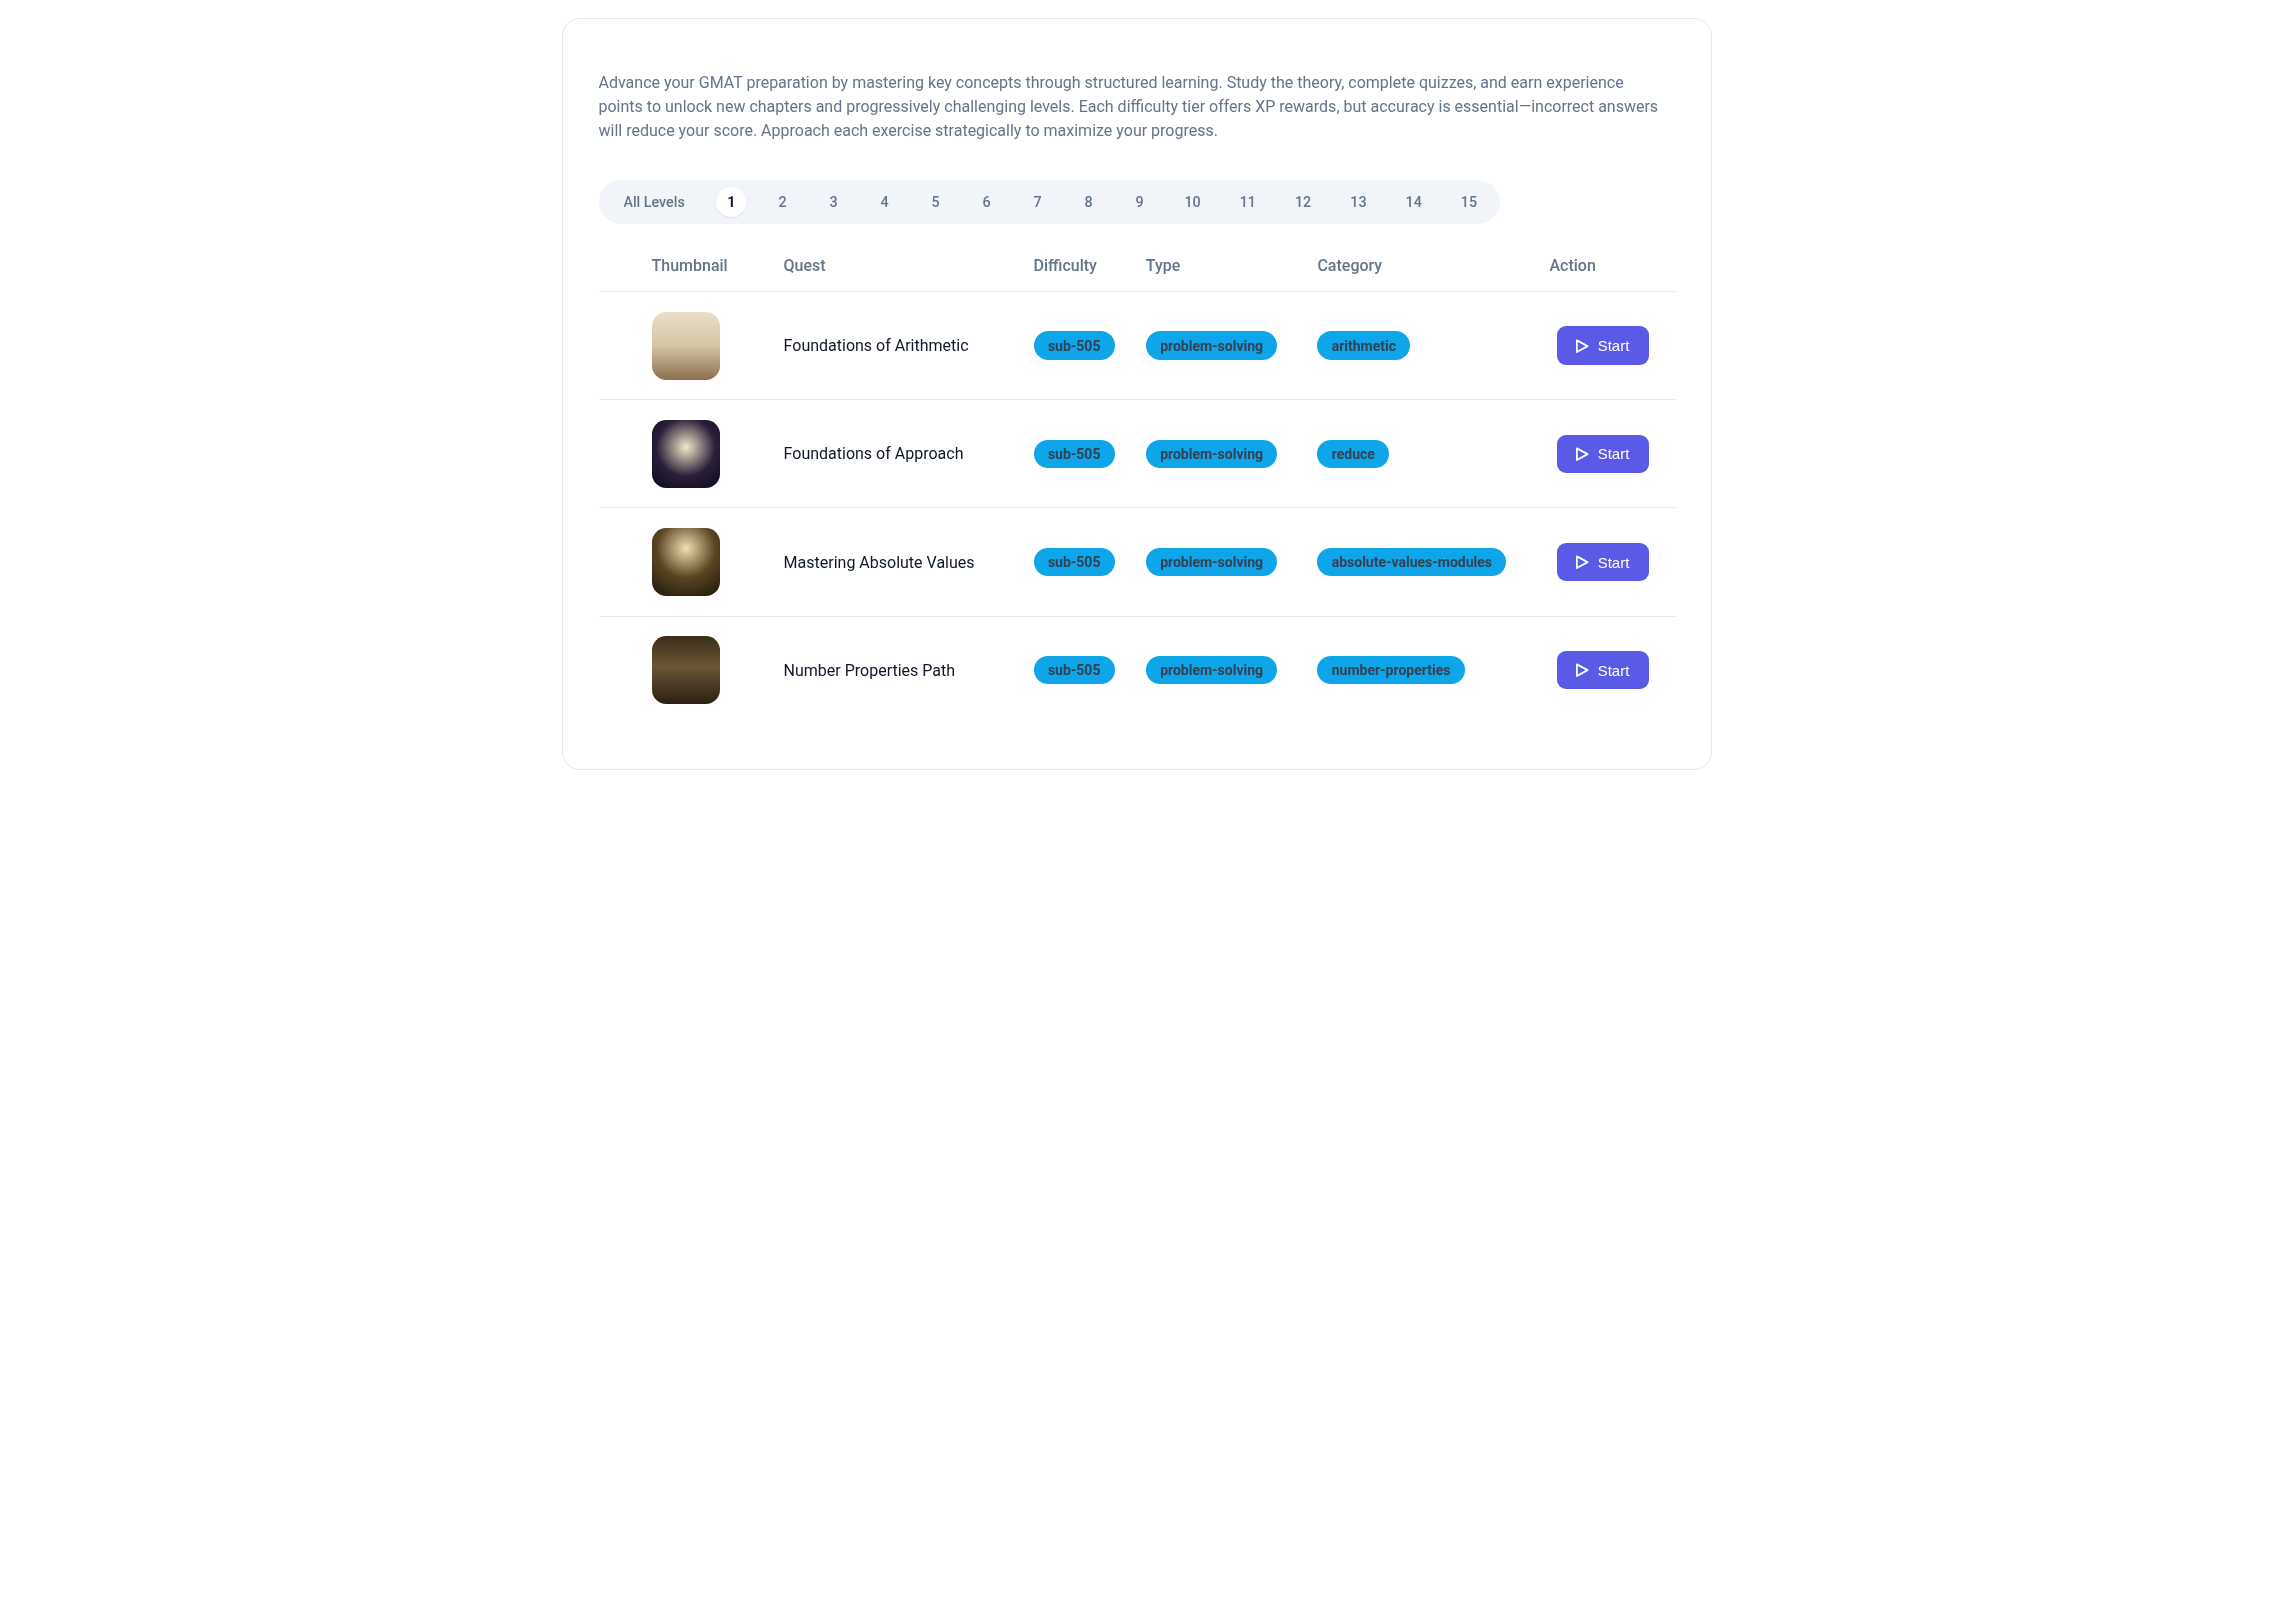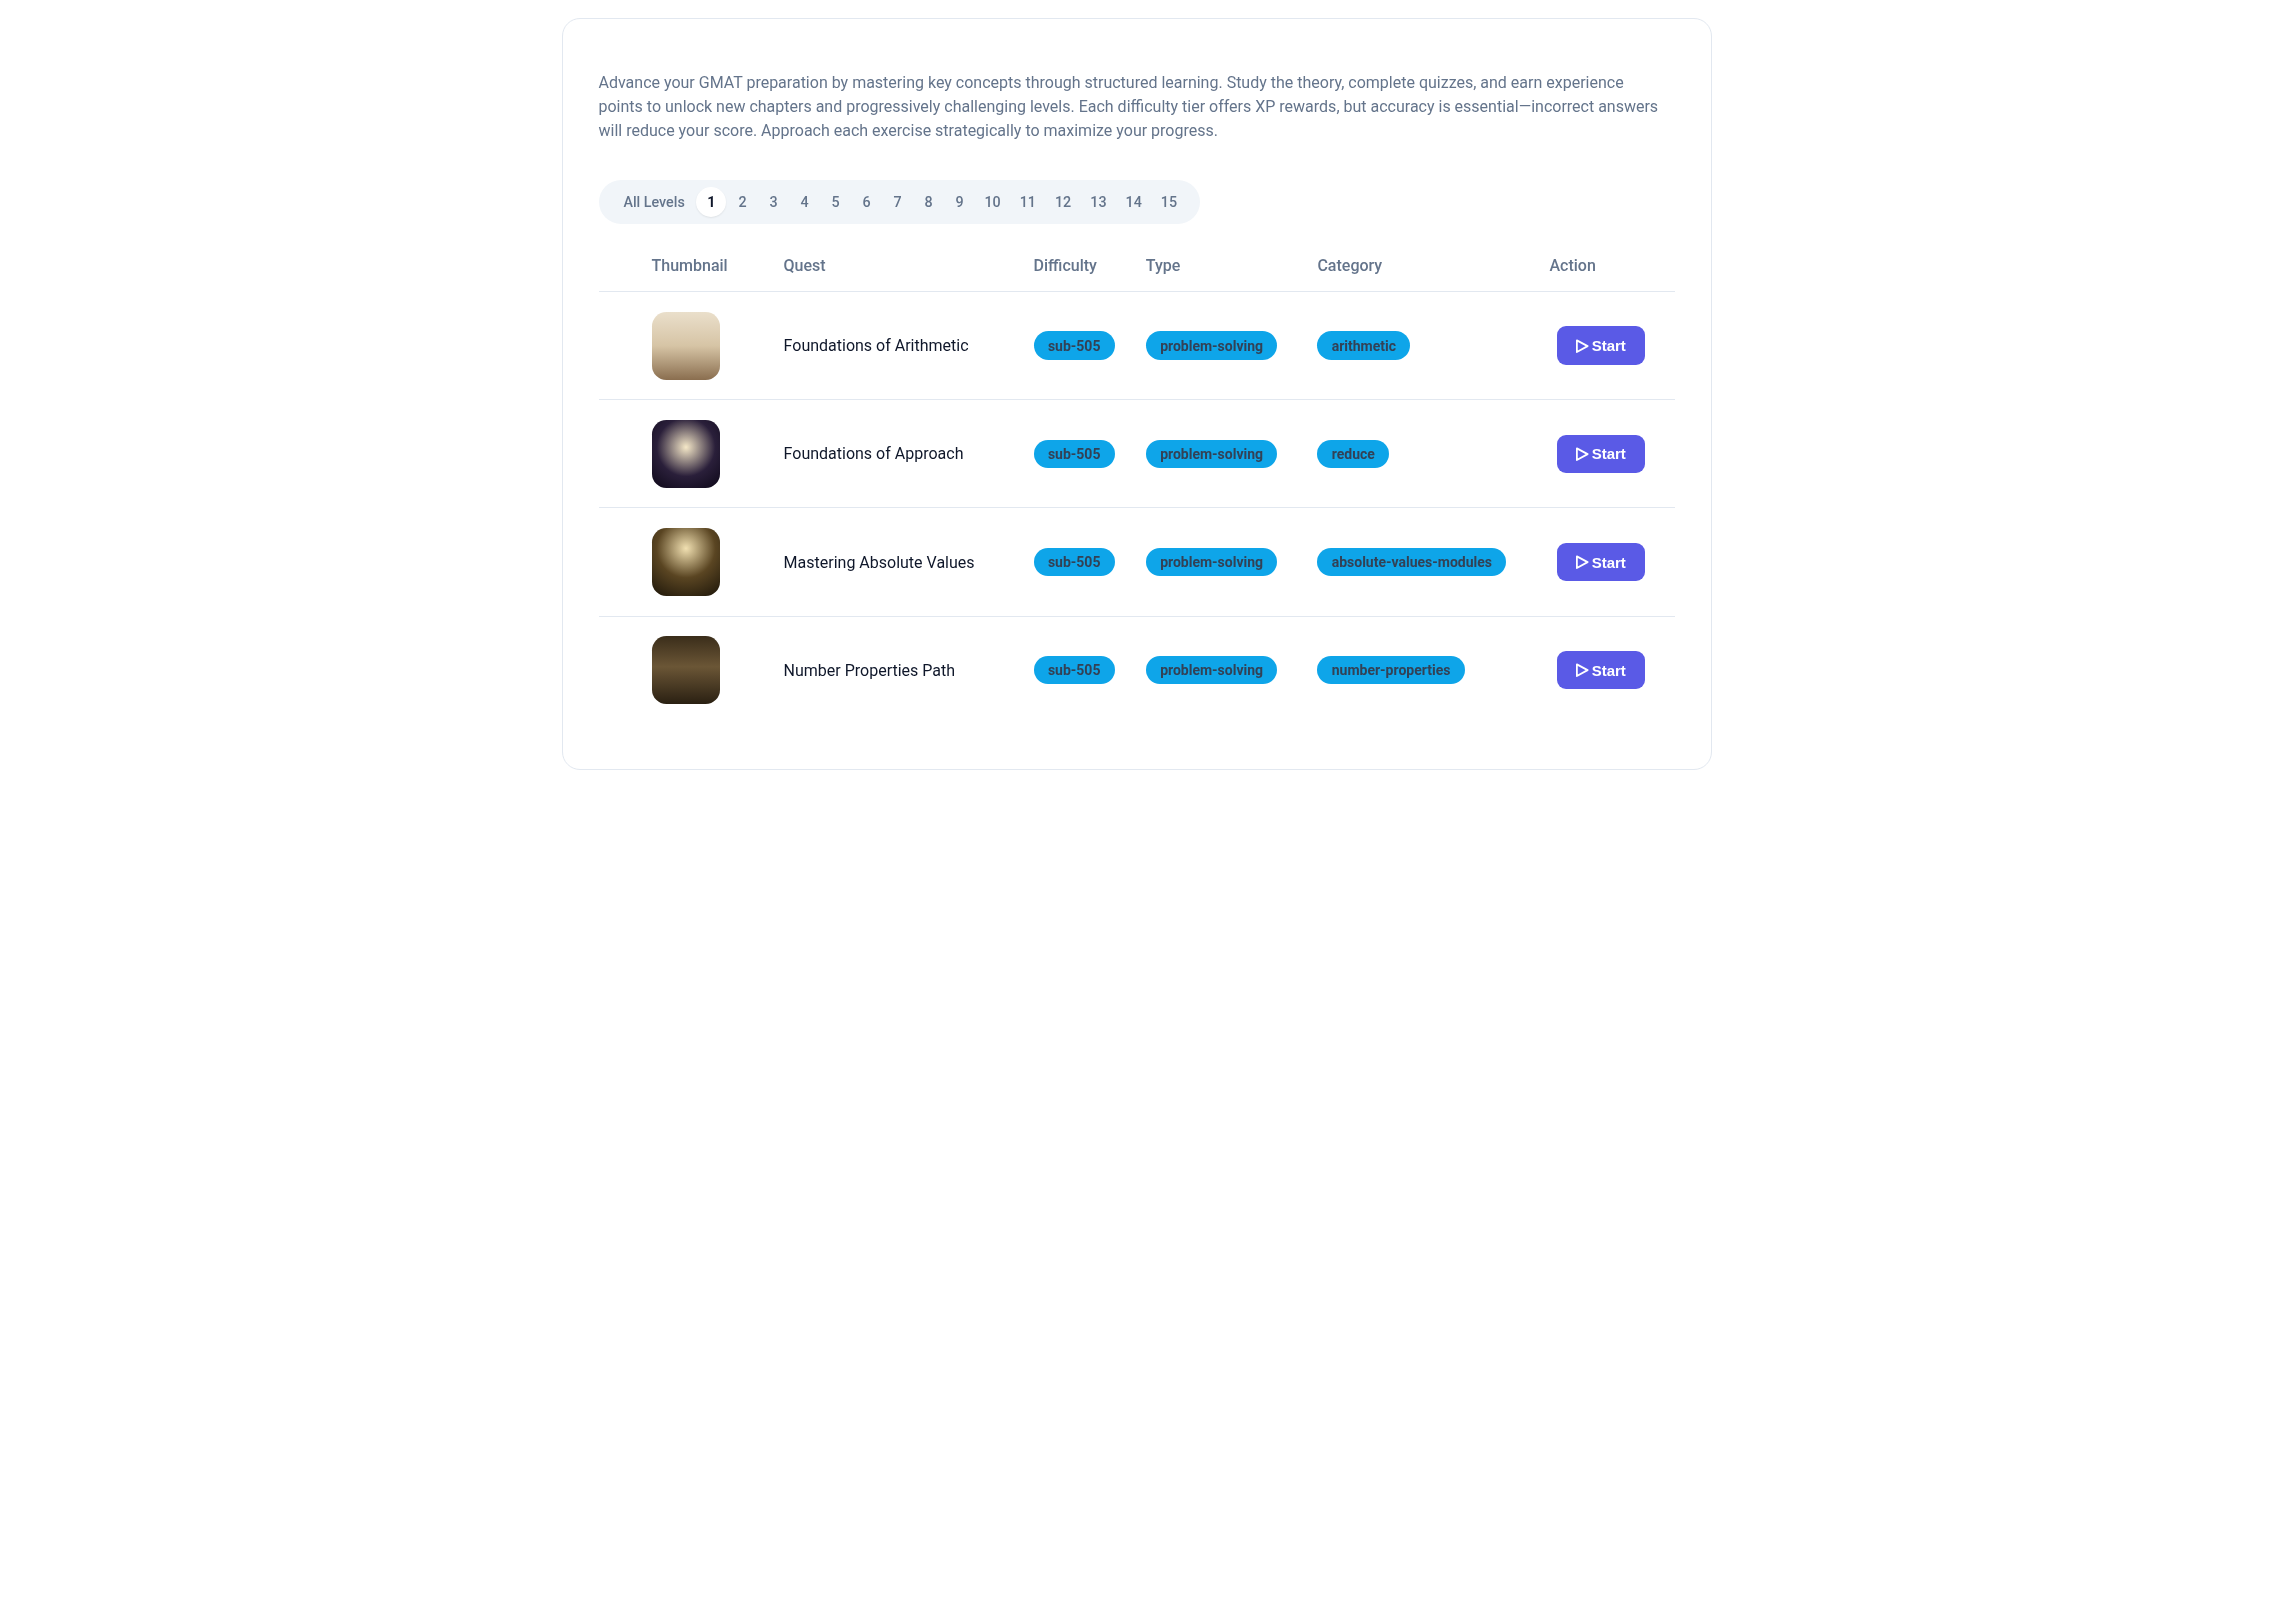--- a/index.html
+++ b/index.html
@@ -26,21 +26,21 @@
   margin-top: 19.6px;
   font-size: 16px;
   line-height: 1.5;
   color: #64748b;
   max-width: 1069px;
 }
 .tabs {
   margin-top: 37px;
   display: inline-flex;
   align-items: flex-start;
-  gap: 1px;
+  gap: 21px;
   background: #f1f5f9;
   border-radius: 890px;
   padding: 7.1px 14.3px;
 }
 .tab {
   display: flex;
   align-items: center;
   justify-content: center;
   min-width: 30px;
   height: 30px;
@@ -100,25 +100,25 @@
   font-size: 14px;
   font-weight: 700;
   padding: 6.2px 14.3px;
   border-radius: 890px;
   white-space: nowrap;
 }
 td.action-cell { width: 125px; text-align: left; }
 .start-btn {
   display: inline-flex;
   align-items: center;
-  gap: 3px;
+  gap: 9px;
   background: #5a5ae6;
   color: #fff;
   font-size: 15px;
-  font-weight: 700;
+  font-weight: 400;
   border: none;
   border-radius: 9px;
   padding: 10.7px 19.6px;
   cursor: pointer;
 }
 .play-icon svg { display: block; }
 </style>
 </head>
 <body>
 

